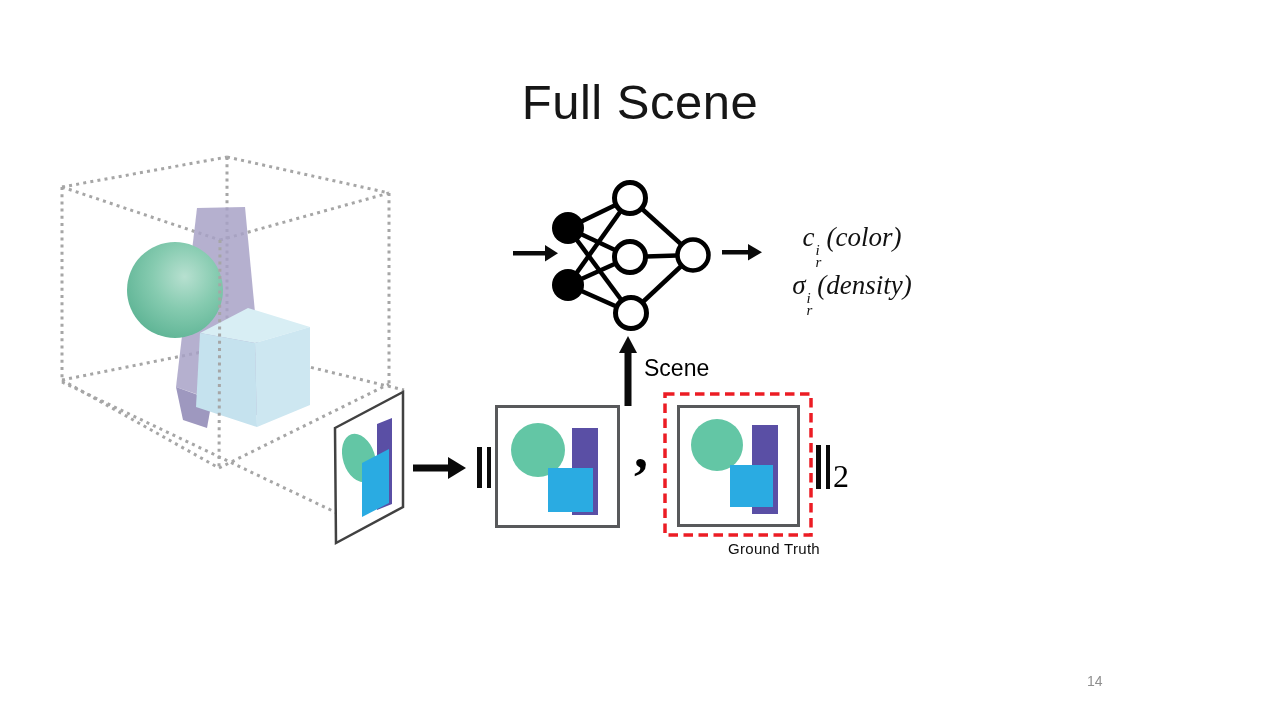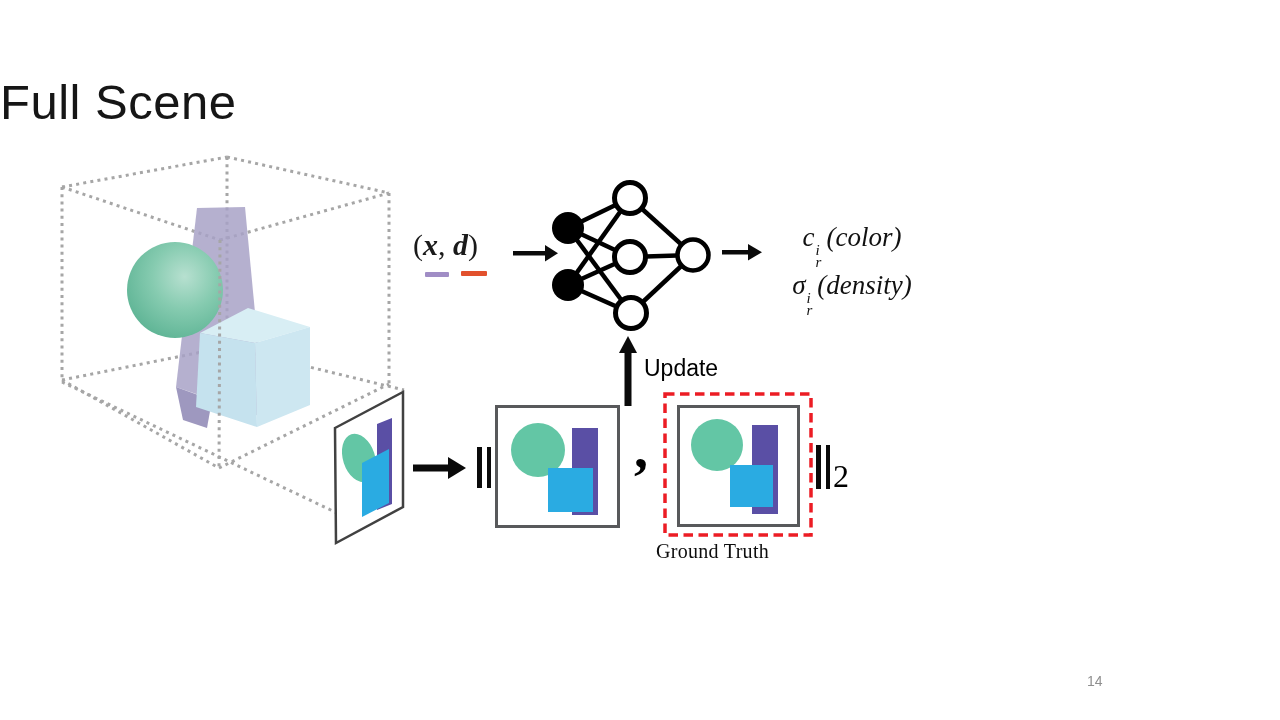--- a/index.html
+++ b/index.html
@@ -1,21 +1,21 @@
 <!DOCTYPE html>
 <html><head>
 <meta charset="utf-8">
 <style>
   html,body{margin:0;padding:0;background:#fff}
   .slide{position:relative;width:1280px;height:720px;background:#fff;overflow:hidden;
          font-family:"Liberation Sans",sans-serif}
   .abs{position:absolute;z-index:2}
   #scene{position:absolute;left:0;top:0;z-index:1}
 
-  .title{left:0;right:0;top:74px;font-size:49px;font-weight:300;
+  .title{left:0;right:0;top:74px;text-align:center;font-size:49px;font-weight:300;
          color:#161616;letter-spacing:.5px}
   .pagenum{left:1087px;top:673px;font-size:14px;color:#8f8f8f}
 
   
   .io-expr{left:413px;top:228px;width:100px;height:54px;
            font-family:"Liberation Serif",serif;font-size:30px;color:#1a1a1a;white-space:nowrap}
   .io-expr .mi{font-style:italic;font-weight:bold}
   .underbar{position:absolute;height:5px;border-radius:1px}
   .ub-x{left:12px;top:44px;width:24px;background:#a08dc5}
   .ub-d{left:48px;top:43px;width:26px;background:#e2512d}
@@ -48,22 +48,22 @@
   .shape{position:absolute}
   .circle{border-radius:50%;background:#63c6a5}
   .prect{background:#5a4fa5}
   .brect{background:#2aabe2}
   .b1-c{left:13px;top:15px;width:54px;height:54px}
   .b1-p{left:74px;top:20px;width:26px;height:87px}
   .b1-b{left:50px;top:60px;width:45px;height:44px}
   .g-c{left:11px;top:11px;width:52px;height:52px}
   .g-p{left:72px;top:17px;width:26px;height:89px}
   .g-b{left:50px;top:57px;width:43px;height:42px}
-  .gt-label{left:656px;top:540px;width:164px;text-align:left;
-            font-family:Liberation Serif, serif;font-size:20px;color:#0d0d0d;letter-spacing:.3px}
+  .gt-label{left:656px;top:540px;width:164px;text-align:right;
+            font-family:Liberation Sans, sans-serif;font-size:15px;color:#0d0d0d;letter-spacing:.3px}
 </style>
 </head>
 <body>
 
 <div class="slide">
 
   <svg id="scene" width="1280" height="720" viewBox="0 0 1280 720">
     <defs>
       <radialGradient id="sph" cx="60%" cy="36%" r="75%">
         <stop offset="0%" stop-color="#b7e0d0"></stop>
@@ -148,42 +148,37 @@
       <circle cx="568" cy="285" r="16" fill="#000"></circle>
       <circle cx="630" cy="198" r="15.5" fill="#fff" stroke="#000" stroke-width="5"></circle>
       <circle cx="630" cy="257" r="15.5" fill="#fff" stroke="#000" stroke-width="5"></circle>
       <circle cx="631" cy="313" r="15.5" fill="#fff" stroke="#000" stroke-width="5"></circle>
       <circle cx="693" cy="255" r="15.5" fill="#fff" stroke="#000" stroke-width="4.5"></circle>
     </g>
   </svg>
 
   <div class="abs title">Full Scene</div>
 
-  <div class="abs io-expr">
-    <span>(</span><span class="mi">x</span><span>,</span>&nbsp;<span class="mi">d</span><span>)</span>
-    <span class="underbar ub-x"></span>
-    <span class="underbar ub-d"></span>
-  </div>
 
   <div class="abs outputs">
     <div class="out-line">
       <span>c</span><span class="ss">
           <span>i</span>
           <span>r</span>
         </span><span>(color)</span>
     </div>
     <div class="out-line">
       <span>σ</span><span class="ss">
           <span>i</span>
           <span>r</span>
         </span><span>(density)</span>
     </div>
   </div>
 
-  <div class="abs update-label">Update</div>
+  <div class="abs update-label">Scene</div>
 
   <div class="abs norm-bars nb-l">
     <div class="bar"></div>
     <div class="bar"></div>
   </div>
 
   <div class="abs imgbox box1">
     <div class="shape circle b1-c"></div>
     <div class="shape prect b1-p"></div>
     <div class="shape brect b1-b"></div>

